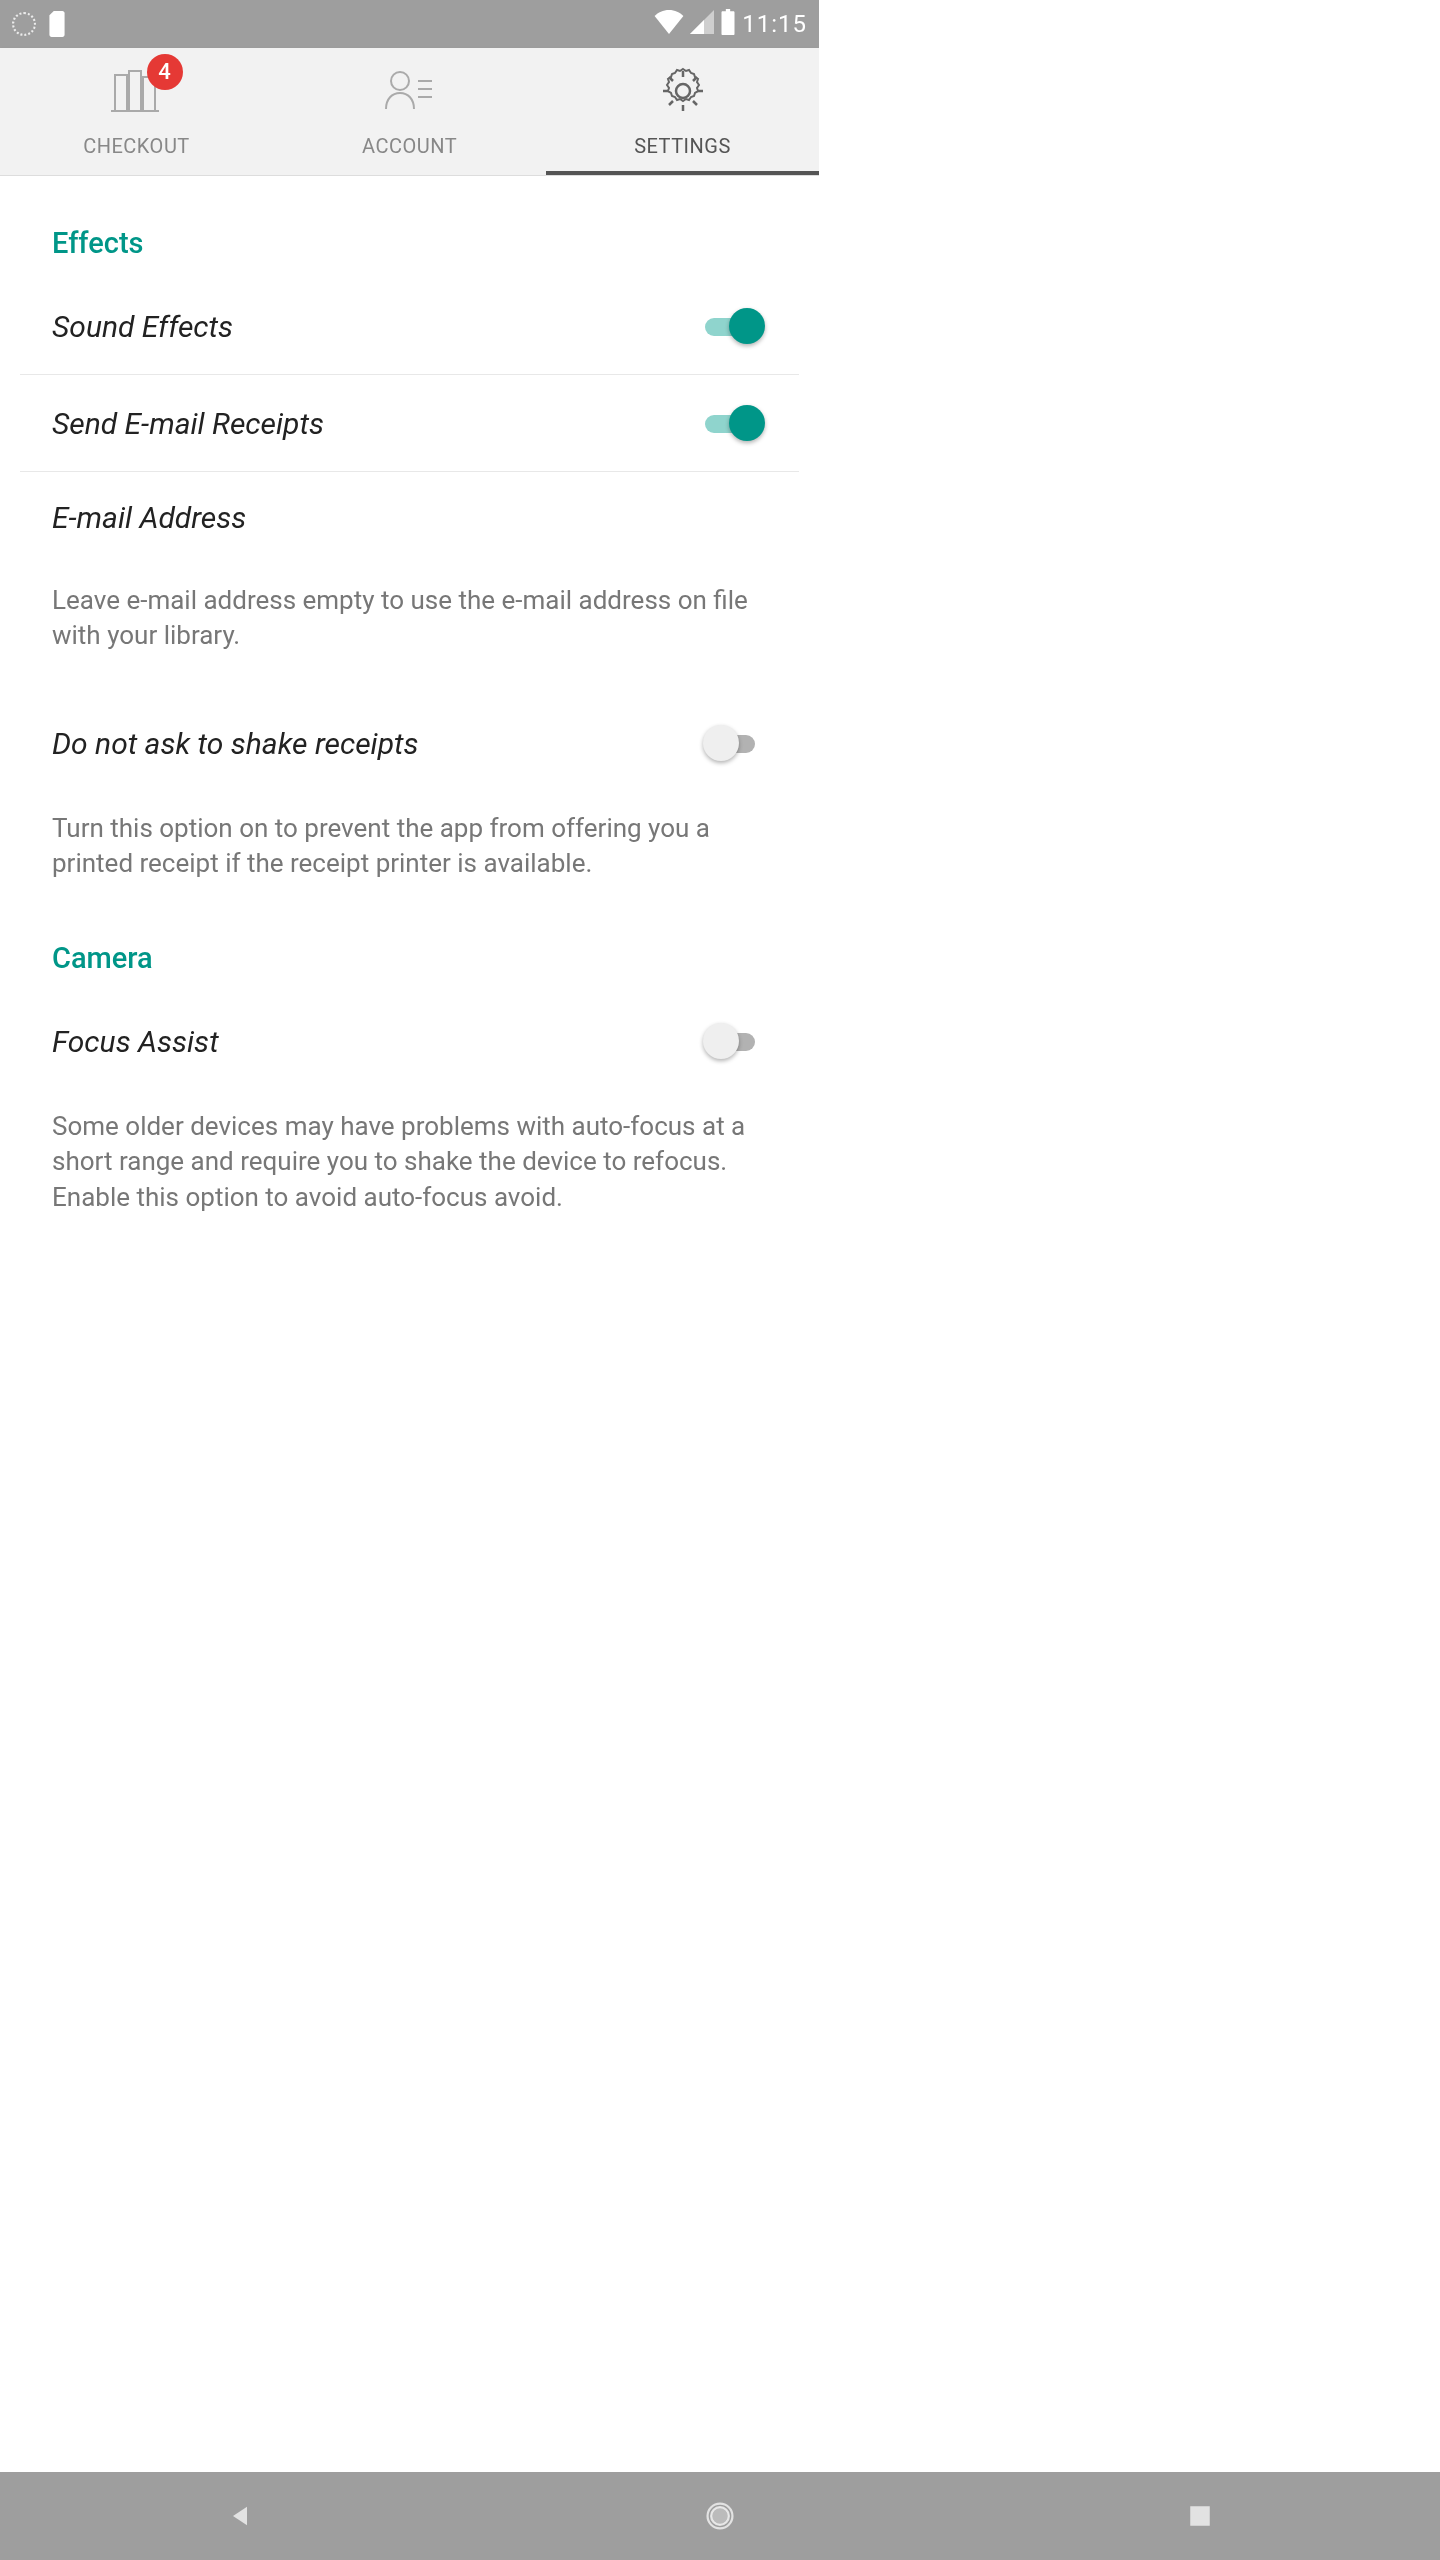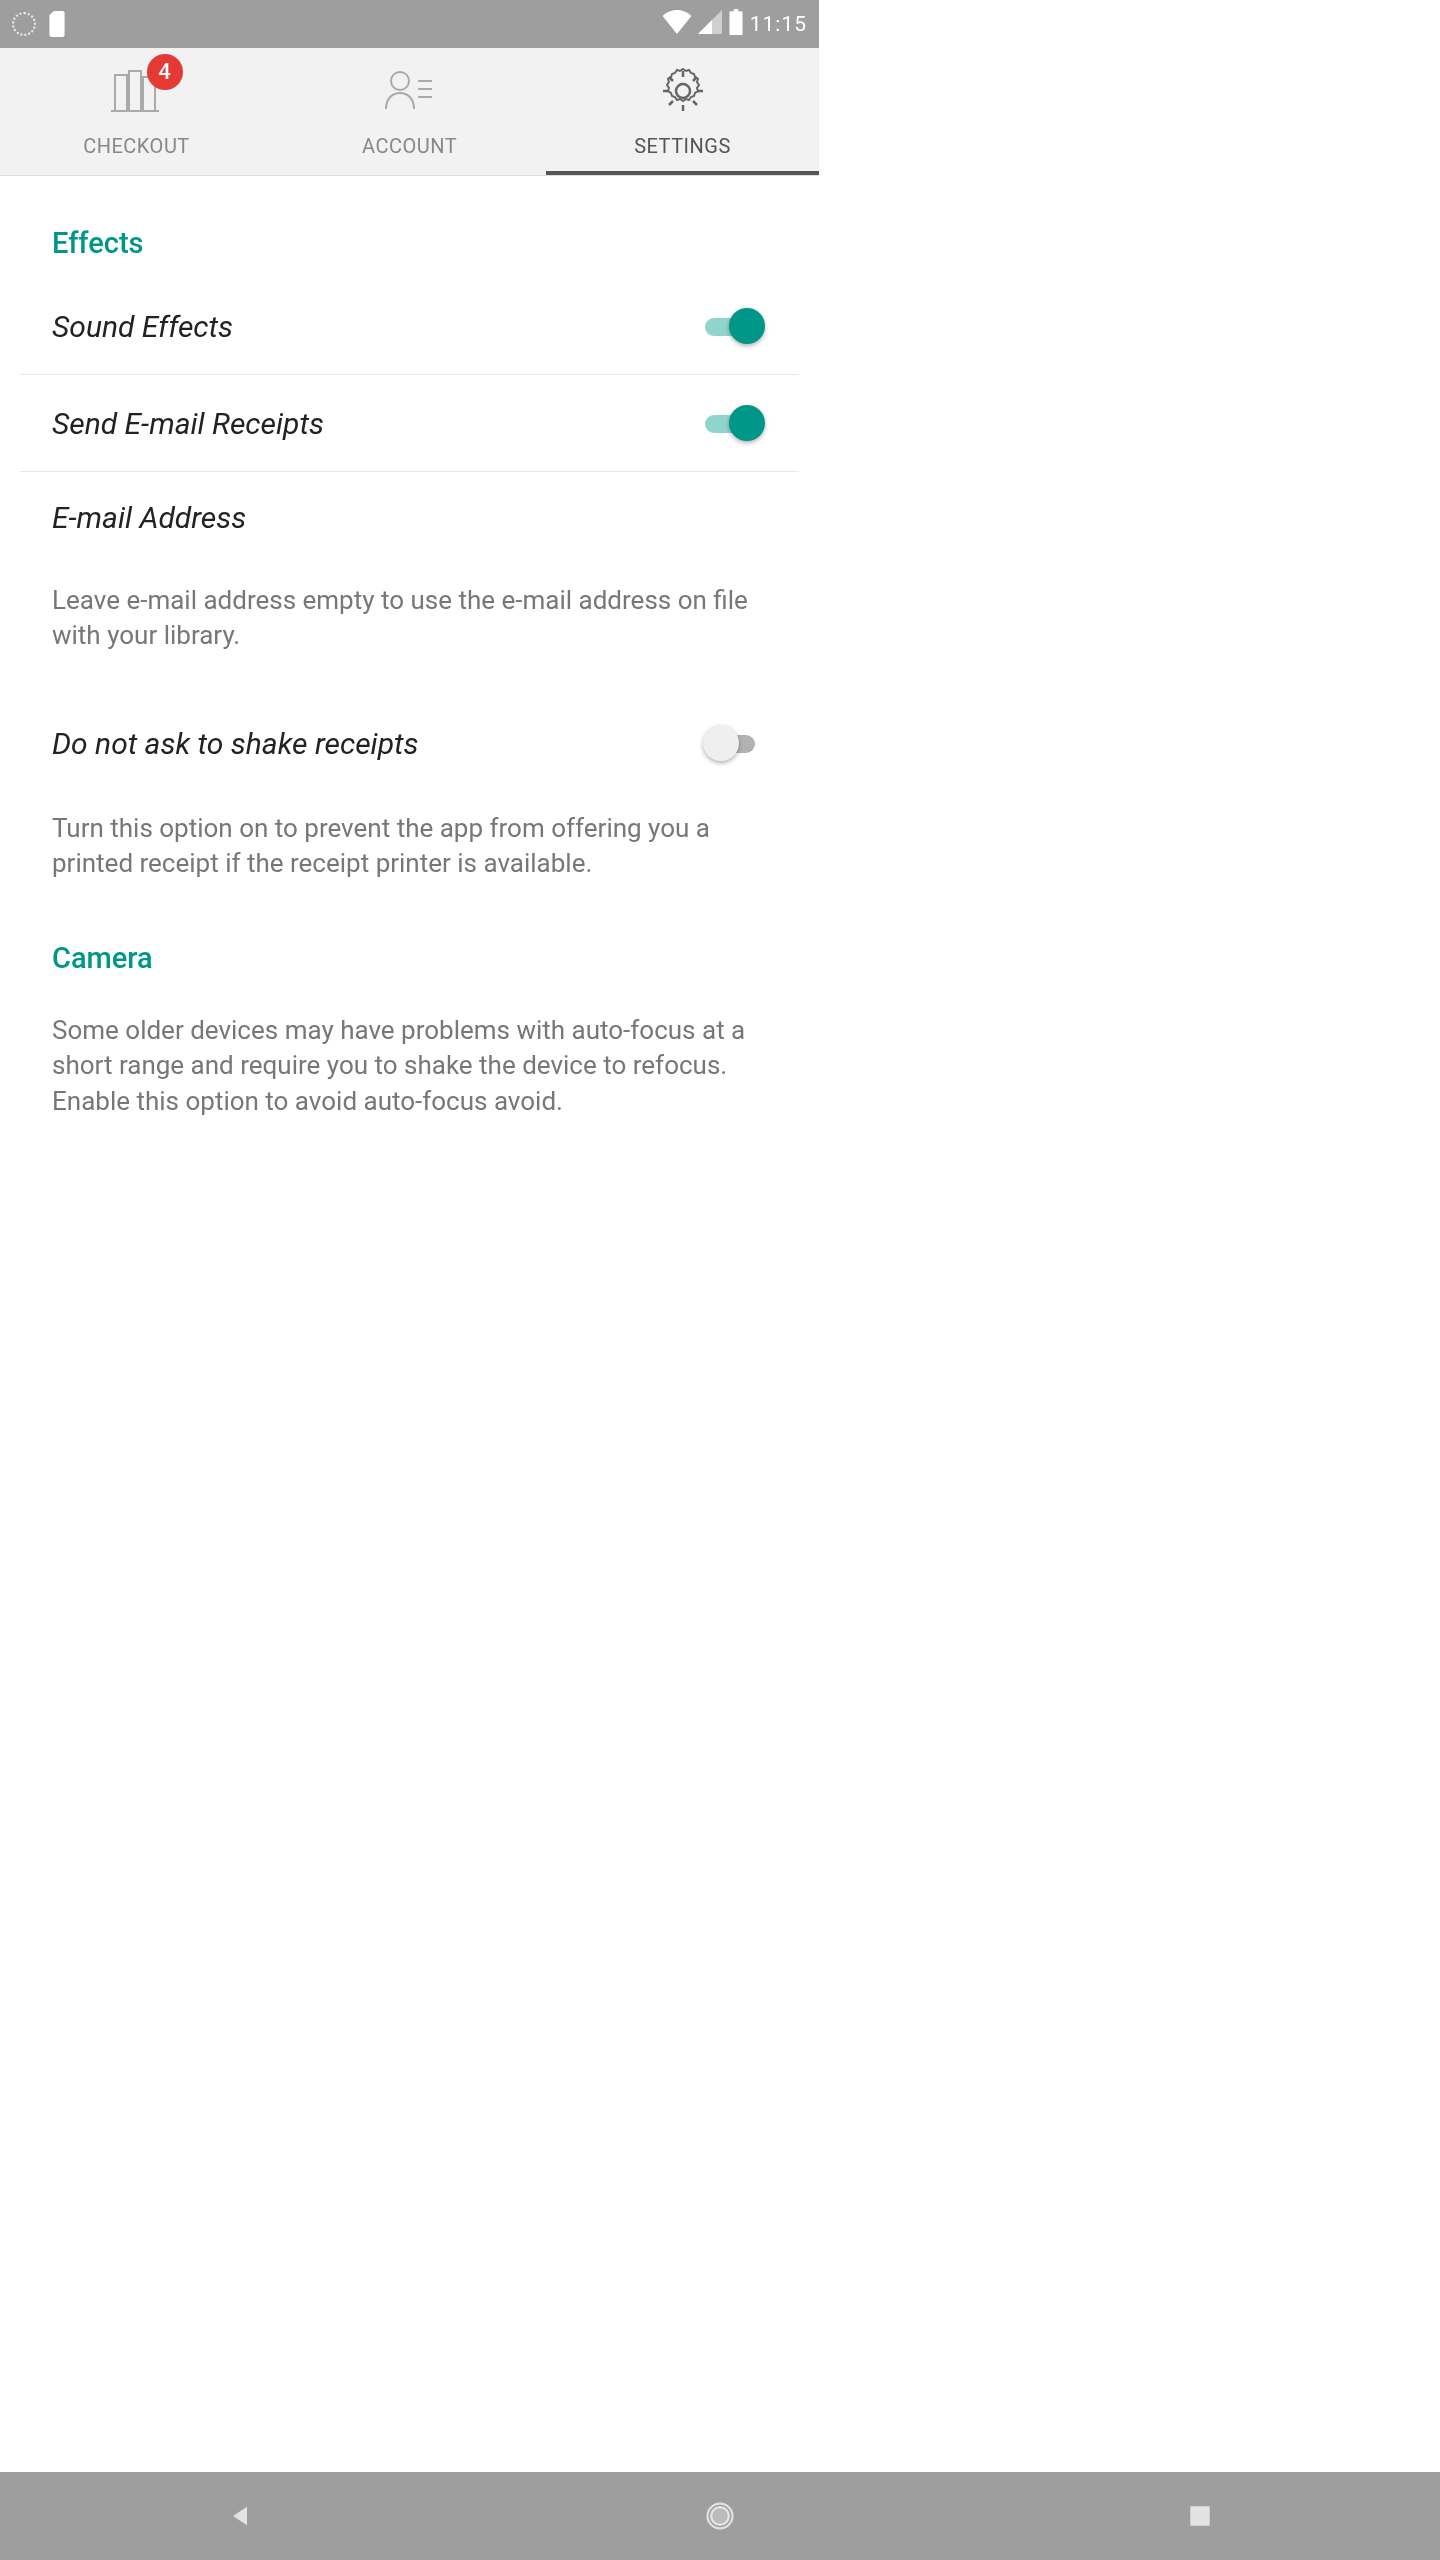--- a/index.html
+++ b/index.html
@@ -33,21 +33,21 @@
       gap: 10px;
     }
     
     .status-right {
       display: flex;
       align-items: center;
       gap: 6px;
     }
     
     .status-time {
-      font-size: 21px;
+      font-size: 24px;
       font-weight: 400;
       letter-spacing: 1px;
     }
     
     .sync-icon {
       width: 24px;
       height: 24px;
       border: 2px dotted rgba(255,255,255,0.8);
       border-radius: 50%;
     }
@@ -316,20 +316,27 @@
     <span class="setting-label">Do not ask to shake receipts</span>
     <div class="toggle">
       <div class="toggle-track"></div>
       <div class="toggle-thumb"></div>
     </div>
   </div>
   <div class="setting-description">Turn this option on to prevent the app from offering you a printed receipt if the receipt printer is available.</div>
 
   <div class="section-header" style="padding-top: 30px;">Camera</div>
 
+  <div class="setting-row no-border">
+    <span class="setting-label">Focus Assist</span>
+    <div class="toggle">
+      <div class="toggle-track"></div>
+      <div class="toggle-thumb"></div>
+    </div>
+  </div>
   <div class="setting-description">Some older devices may have problems with auto-focus at a short range and require you to shake the device to refocus. Enable this option to avoid auto-focus avoid.</div>
 
 </div>
 
 <div class="nav-bar">
   <div class="nav-btn">
     <svg width="28" height="28" viewBox="0 0 24 24" fill="rgba(255,255,255,0.7)">
         <path d="M18 4v16L6 12z"></path>
       </svg>
   </div>

